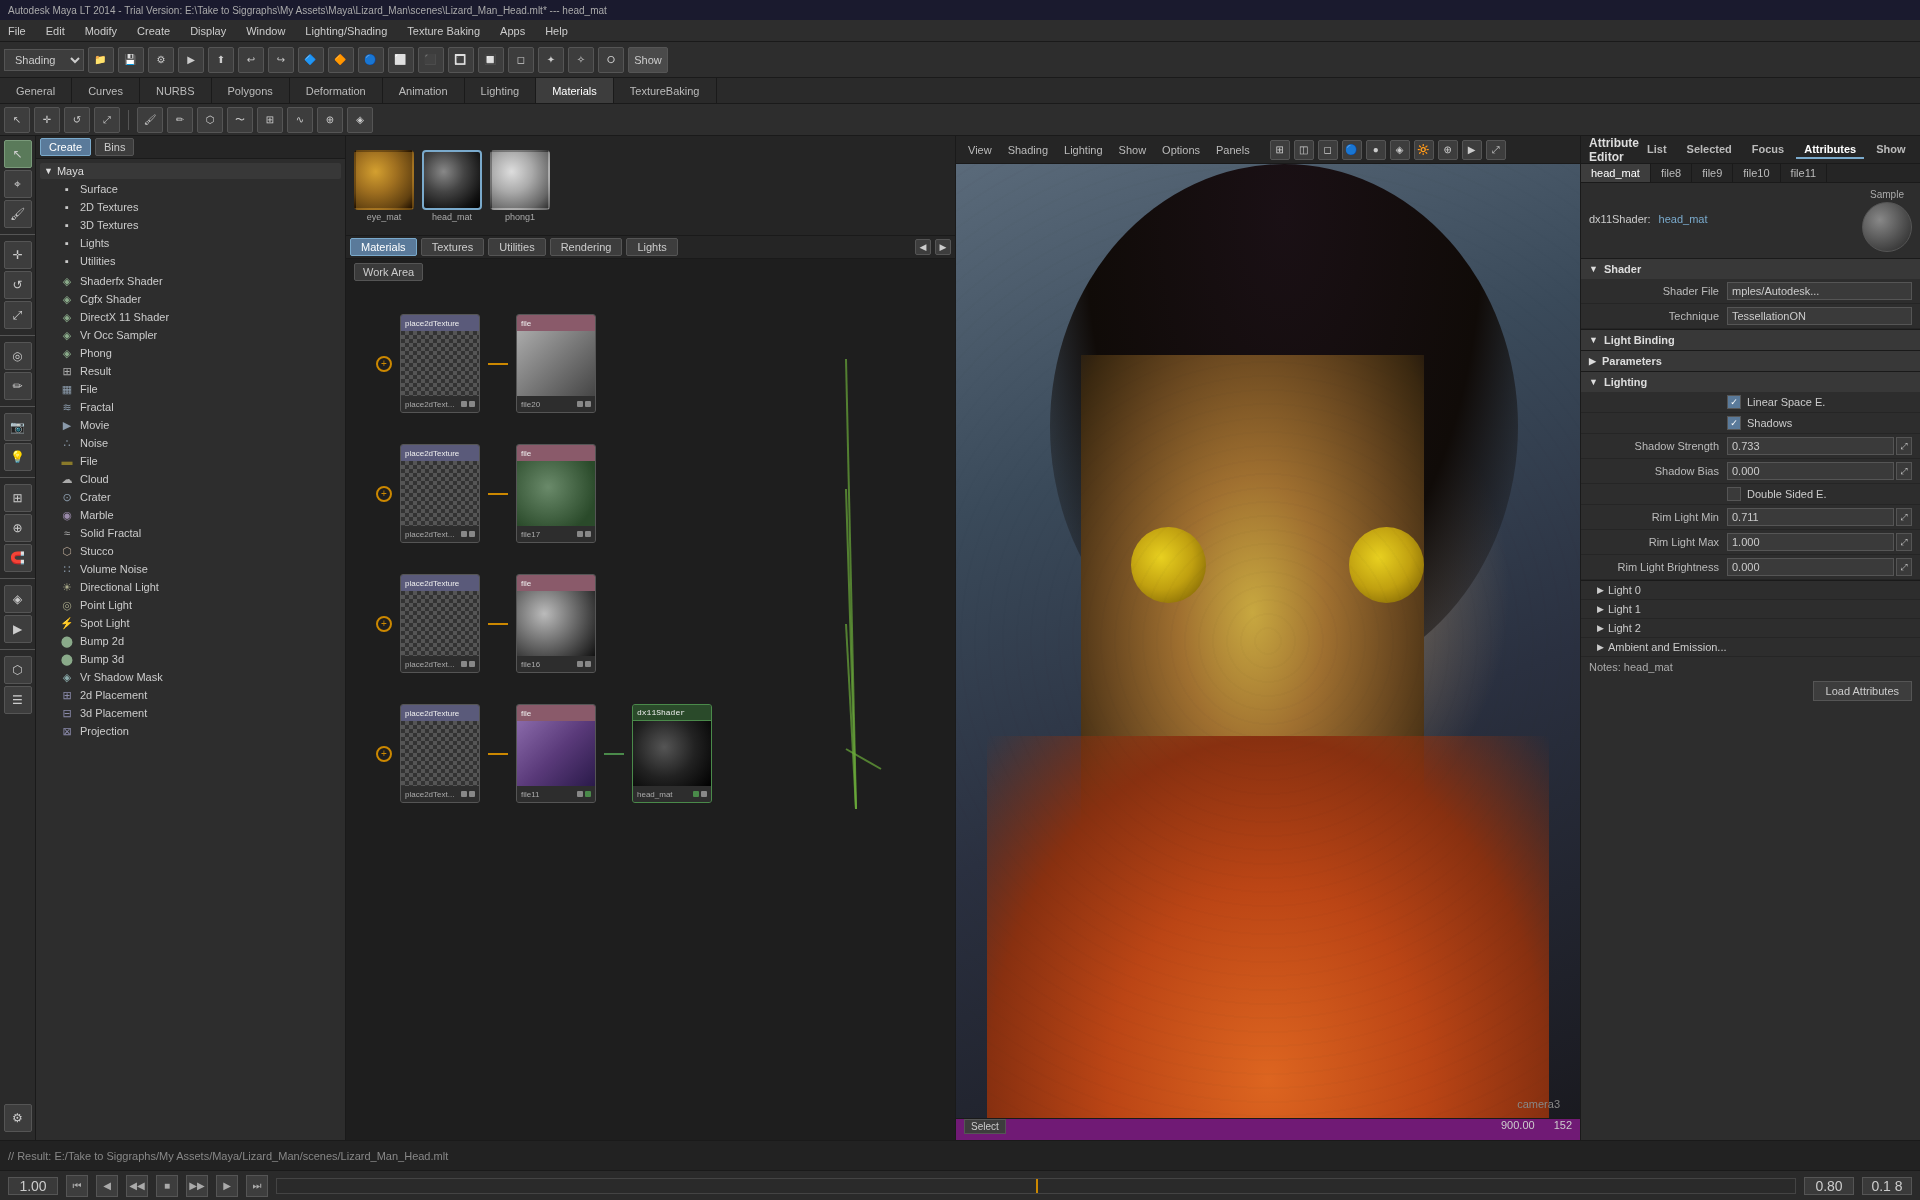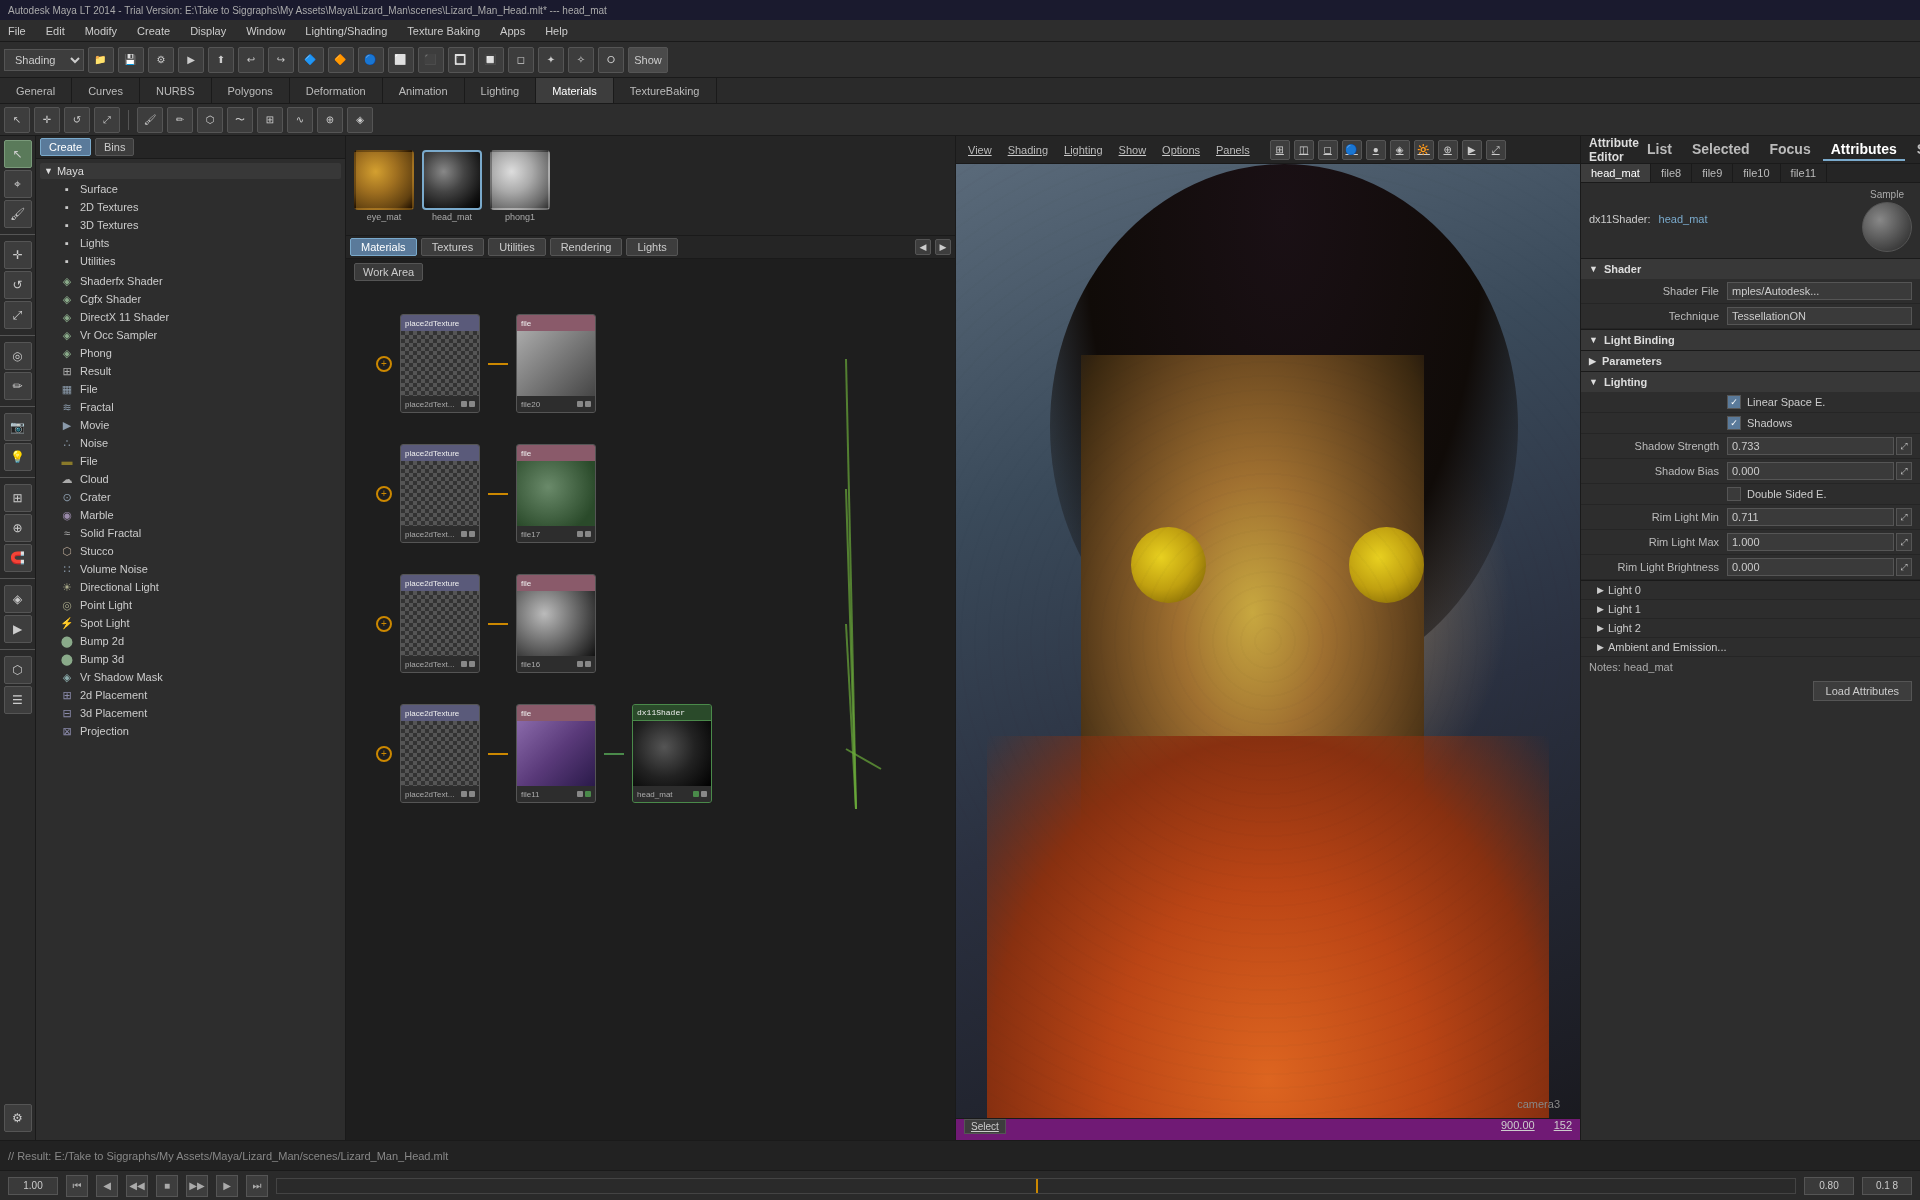--- a/index.html
+++ b/index.html
@@ -346,21 +346,20 @@
       font-size: 9px;
       color: #aaa;
     }
 
     
     #right-panel {
       flex: 1;
       background: #1a1a1a;
       display: flex;
       flex-direction: column;
-      text-decoration: underline;
     }
 
     #viewport-header {
       height: 28px;
       background: #252525;
       display: flex;
       align-items: center;
       padding: 0 8px;
       gap: 8px;
       border-bottom: 1px solid #1a1a1a;
@@ -433,21 +432,21 @@
       font-size: 12px;
       color: #ddd;
       font-weight: bold;
     }
     .attr-panel-tabs {
       display: flex;
       gap: 4px;
     }
     .attr-tab {
       padding: 2px 8px;
-      font-size: 14px;
+      font-size: 11px;
       color: #bbb;
       cursor: pointer;
       border-bottom: 2px solid transparent;
     }
     .attr-tab.active { color: #fff; border-bottom-color: #7aaacc; }
 
     #attr-file-tabs {
       display: flex;
       background: #252525;
       border-bottom: 1px solid #1a1a1a;
@@ -600,21 +599,21 @@
       border: 1px solid #444;
       position: relative;
     }
 
     .time-input {
       width: 50px;
       height: 18px;
       background: #3a3a3a;
       border: 1px solid #555;
       color: #ccc;
-      font-size: 10px;
+      font-size: 14px;
       text-align: center;
       padding: 0 2px;
     }
 
     
     .node-thumb-checker {
       background: repeating-conic-gradient(#555 0% 25%, #333 0% 50%) 0 0 / 8px 8px;
     }
     .node-thumb-sphere-bump {
       background: radial-gradient(circle at 35% 35%, #bbb 0%, #777 40%, #333 80%, #111 100%);

